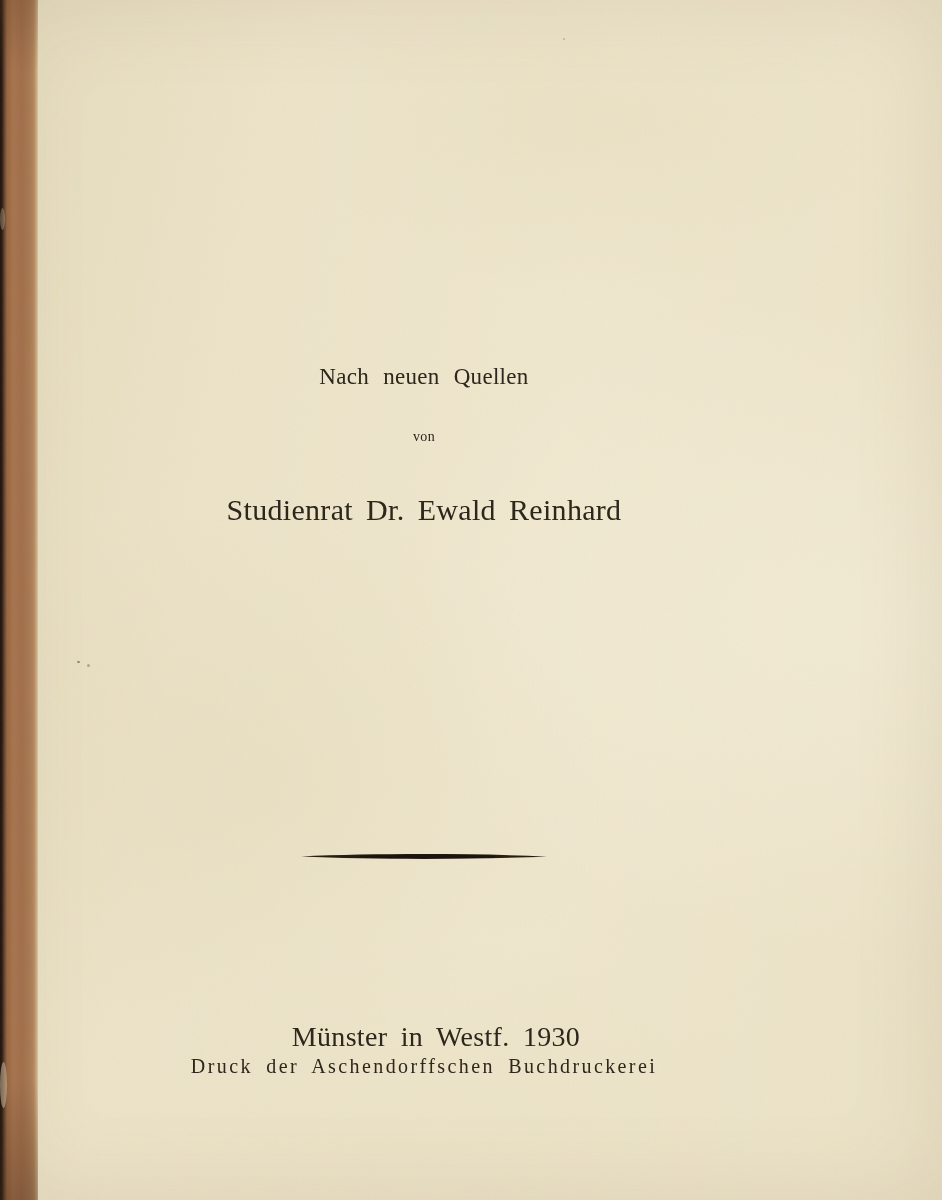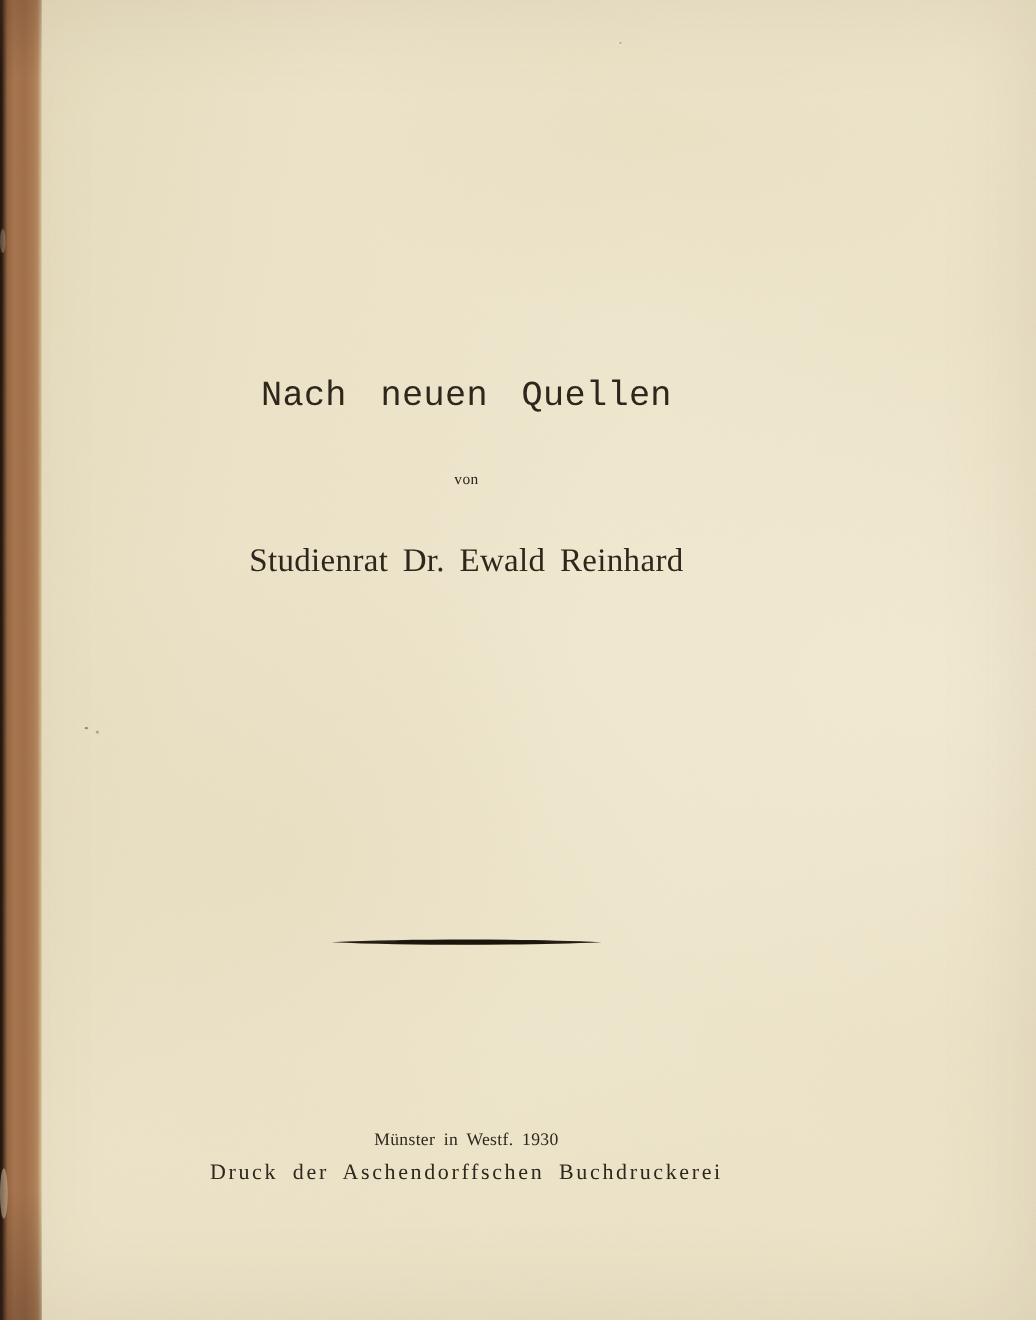--- a/index.html
+++ b/index.html
@@ -76,26 +76,25 @@
     font-size: 55px;
     line-height: 71px;
     font-weight: normal;
     letter-spacing: 0.5px;
     word-spacing: 0.28em;
     color: #271f14;
   }
   .title span { display: block; }
 
   .subtitle {
-    top: 347px;
-    font-size: 32px;
+    top: 364px;
+    font-size: 23px;
     line-height: 25px;
     word-spacing: 0.35em;
     letter-spacing: 0.3px;
-    font-family: Liberation Mono, monospace;
   }
 
   .byline {
     top: 427px;
     font-size: 14px;
     line-height: 20px;
     letter-spacing: 0.3px;
   }
 
   .author {
@@ -107,24 +106,25 @@
   }
 
   .rule-wrap {
     top: 852px;
     line-height: 0;
   }
   .rule-wrap svg { display: inline-block; }
 
   .imprint-place {
     top: 1025px;
-    font-size: 16px;
+    font-size: 28px;
     line-height: 24px;
     word-spacing: 0.22em;
     letter-spacing: 0.3px;
+    padding-left: 12px;
   }
 
   .imprint-printer {
     top: 1056px;
     font-size: 20px;
     line-height: 20px;
     letter-spacing: 2.4px;
     word-spacing: 0.30em;
   }
 

